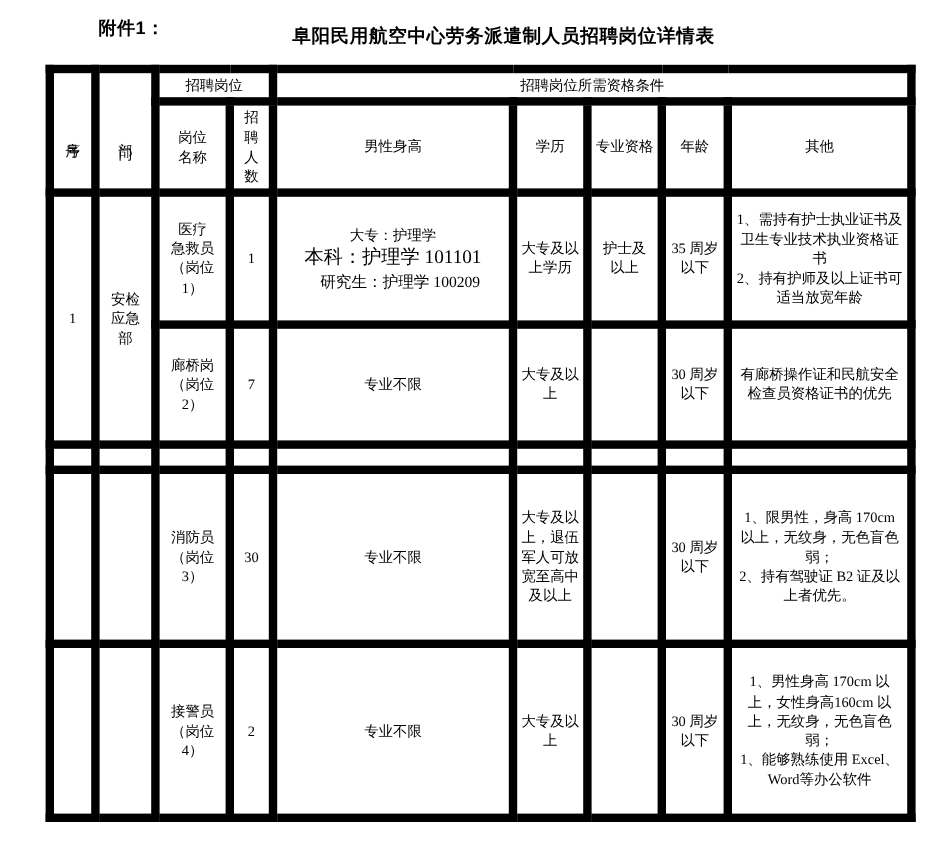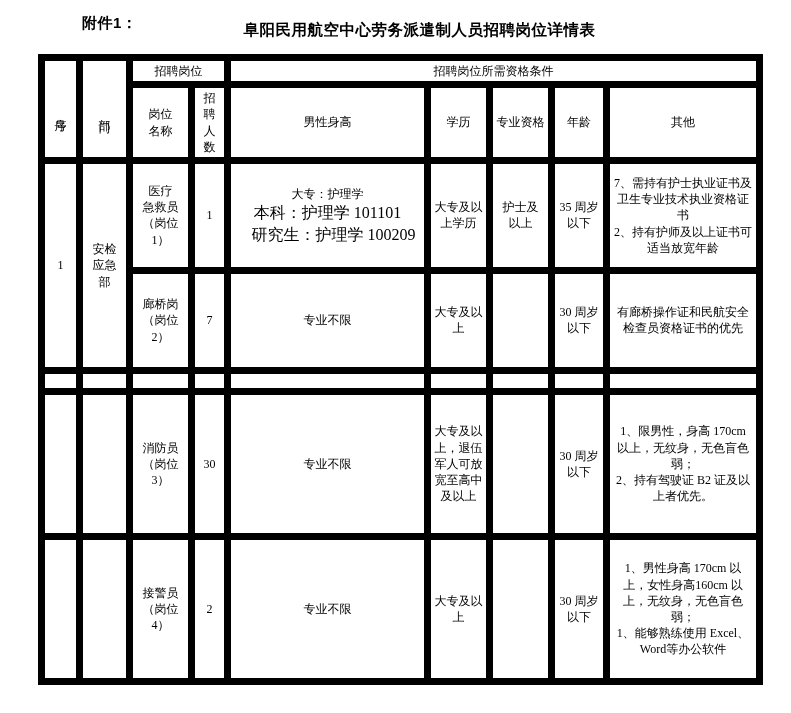--- a/index.html
+++ b/index.html
@@ -128,27 +128,27 @@
     </tr>
 
     <tr style="height:110px">
       <td rowspan="2" class="num-cell">1</td>
       <td rowspan="2" class="dept-cell">安检<br>应急<br>部</td>
       <td class="post-cell">医疗<br>急救员<br>（岗位1）</td>
       <td class="num-cell">1</td>
       <td class="cell-left">
         <span>大专：护理学</span><br>
         <span style="font-size:16px">本科：护理学 101101</span><br>
-        <span style="font-size:16px;padding-left:12px;display:inline-block">研究生：护理学 100209</span>
+        <span style="font-size:13px;padding-left:12px;display:inline-block">研究生：护理学 100209</span>
       </td>
       <td class="nowrap-small">大专及以<br>上学历</td>
       <td class="nowrap-small">护士及<br>以上</td>
       <td class="nowrap-small">35 周岁<br>以下</td>
       <td class="cell-left">
-        <span>7、需持有护士执业证书及卫生专业技术执业资格证书</span><br>
+        <span>1、需持有护士执业证书及卫生专业技术执业资格证书</span><br>
         <span>2、持有护师及以上证书可适当放宽年龄</span>
       </td>
     </tr>
 
     <tr style="height:100px">
       <td class="post-cell">廊桥岗<br>（岗位2）</td>
       <td class="num-cell">7</td>
       <td>专业不限</td>
       <td class="nowrap-small">大专及以<br>上</td>
       <td></td>

